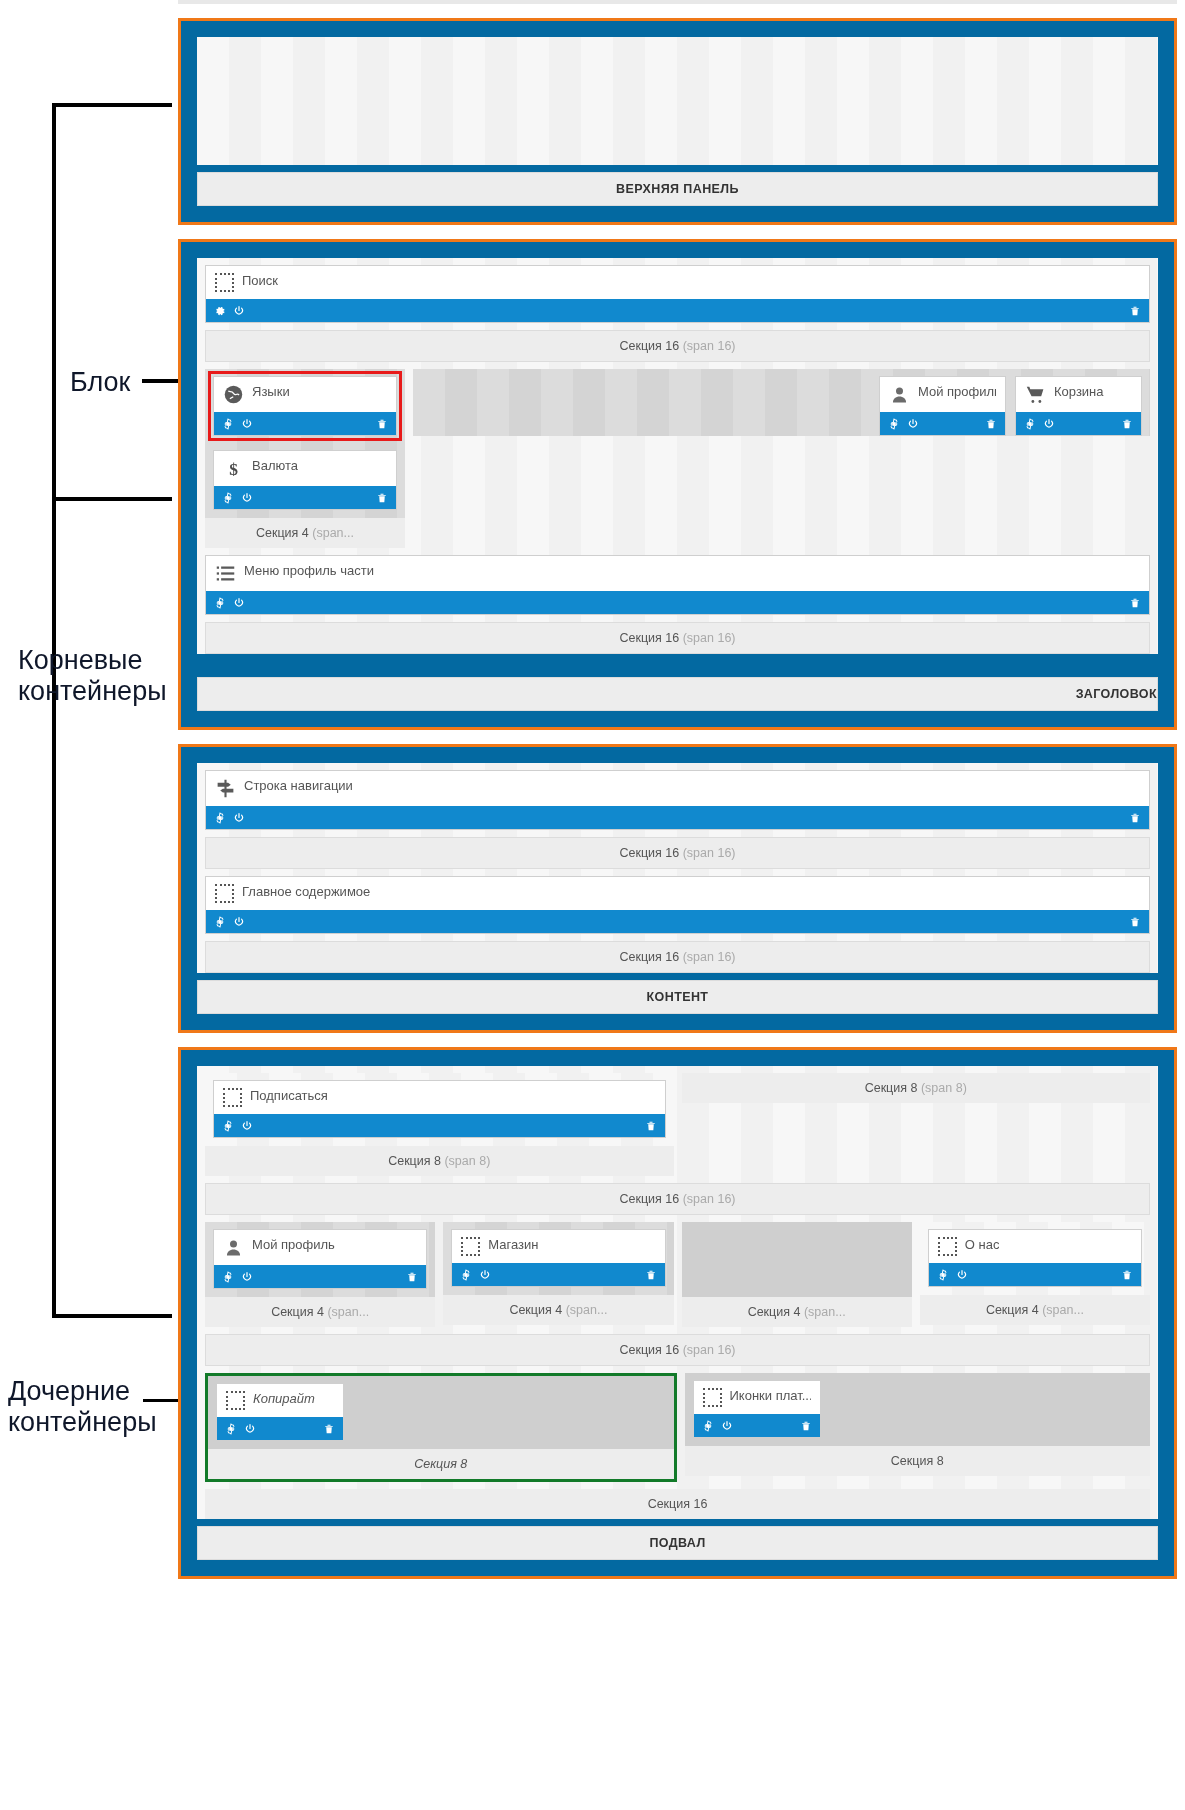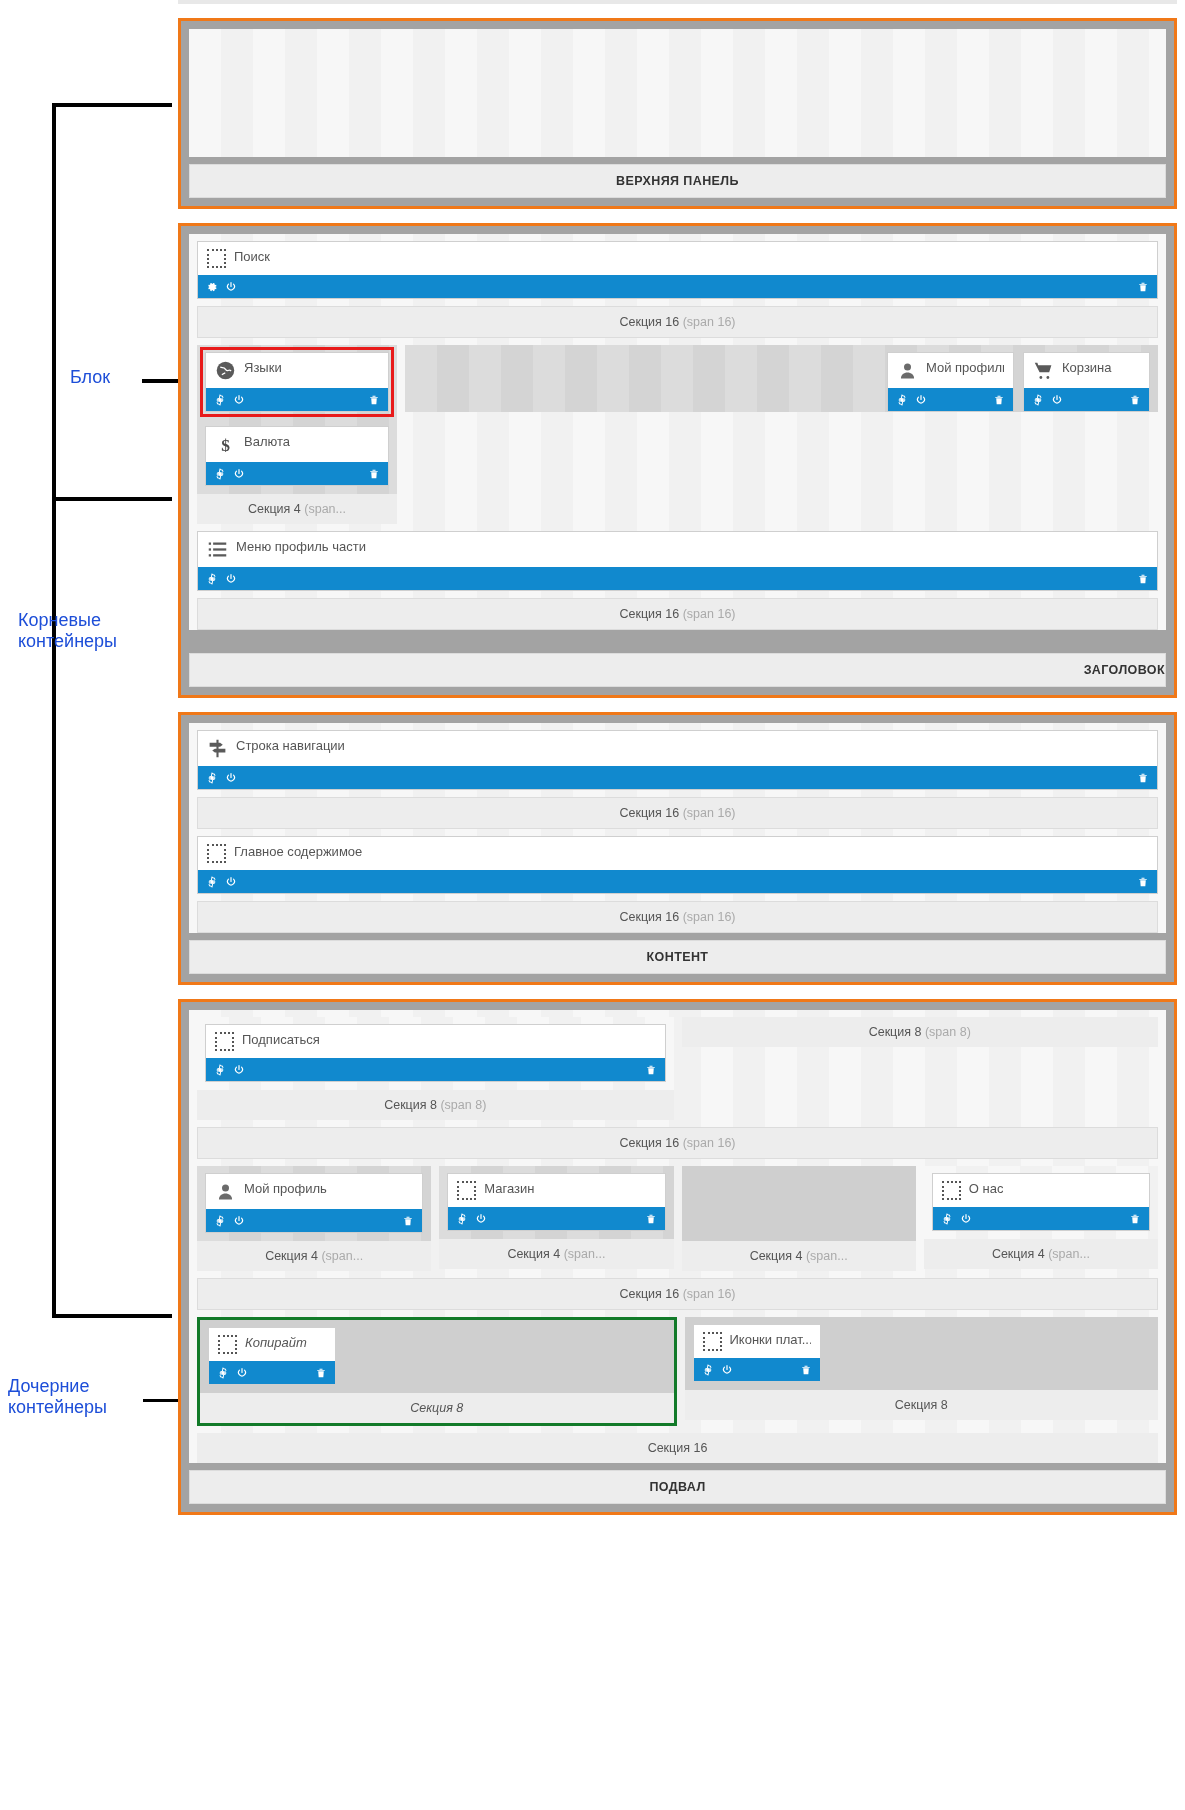--- a/index.html
+++ b/index.html
@@ -9,34 +9,34 @@
     background:#ffffff;
     font-family:"Liberation Sans", sans-serif;
     font-size:13px;
     color:#333;
     position:relative;
     overflow:hidden;
   }
 
   
   .annot-layer { position:absolute; left:0; top:0; width:178px; height:1810px; }
-  .annot-text { position:absolute; font-size:18px; color:#1d4ed8; line-height:1.15; white-space:pre-line; }
+  .annot-text { position:absolute; font-size:27px; color:#0f172a; line-height:1.15; white-space:pre-line; }
   .annot-line { position:absolute; background:#000; }
 
   
   .page { position:absolute; left:170px; top:0; width:1015px; }
 
   .topline { height:4px; background:#e8e8e8; margin:0 8px 14px 8px; }
 
   
   .root {
     border:3px solid #f07818;
     margin:0 8px 14px 8px;
-    padding:8px;
-    background:#a3a3a3;
+    padding:16px;
+    background:#0369a1;
   }
   .root.footer-root { margin-bottom:8px; }
 
   
   .stripes {
     background-image:repeating-linear-gradient(to right,
       #f7f7f7 0px, #f7f7f7 32px,
       #f1f1f1 32px, #f1f1f1 64px);
   }
 
@@ -111,21 +111,21 @@
 
   <div class="annot-line" style="left:52px; top:103px; width:120px; height:4px;"></div>
 
   <div class="annot-line" style="left:52px; top:497px; width:120px; height:4px;"></div>
 
   <div class="annot-line" style="left:52px; top:1314px; width:120px; height:4px;"></div>
 
   <div class="annot-text" style="left:70px; top:367px;">Блок</div>
   <div class="annot-line" style="left:142px; top:379px; width:46px; height:4px;"></div>
 
-  <div class="annot-text" style="left:18px; top:610px;">Корневые
+  <div class="annot-text" style="left:18px; top:645px;">Корневые
 контейнеры</div>
 
   <div class="annot-text" style="left:8px; top:1376px;">Дочерние
 контейнеры</div>
   <div class="annot-line" style="left:143px; top:1399px; width:46px; height:3px;"></div>
 </div>
 
 <div class="page">
 
   <div class="topline"></div>

